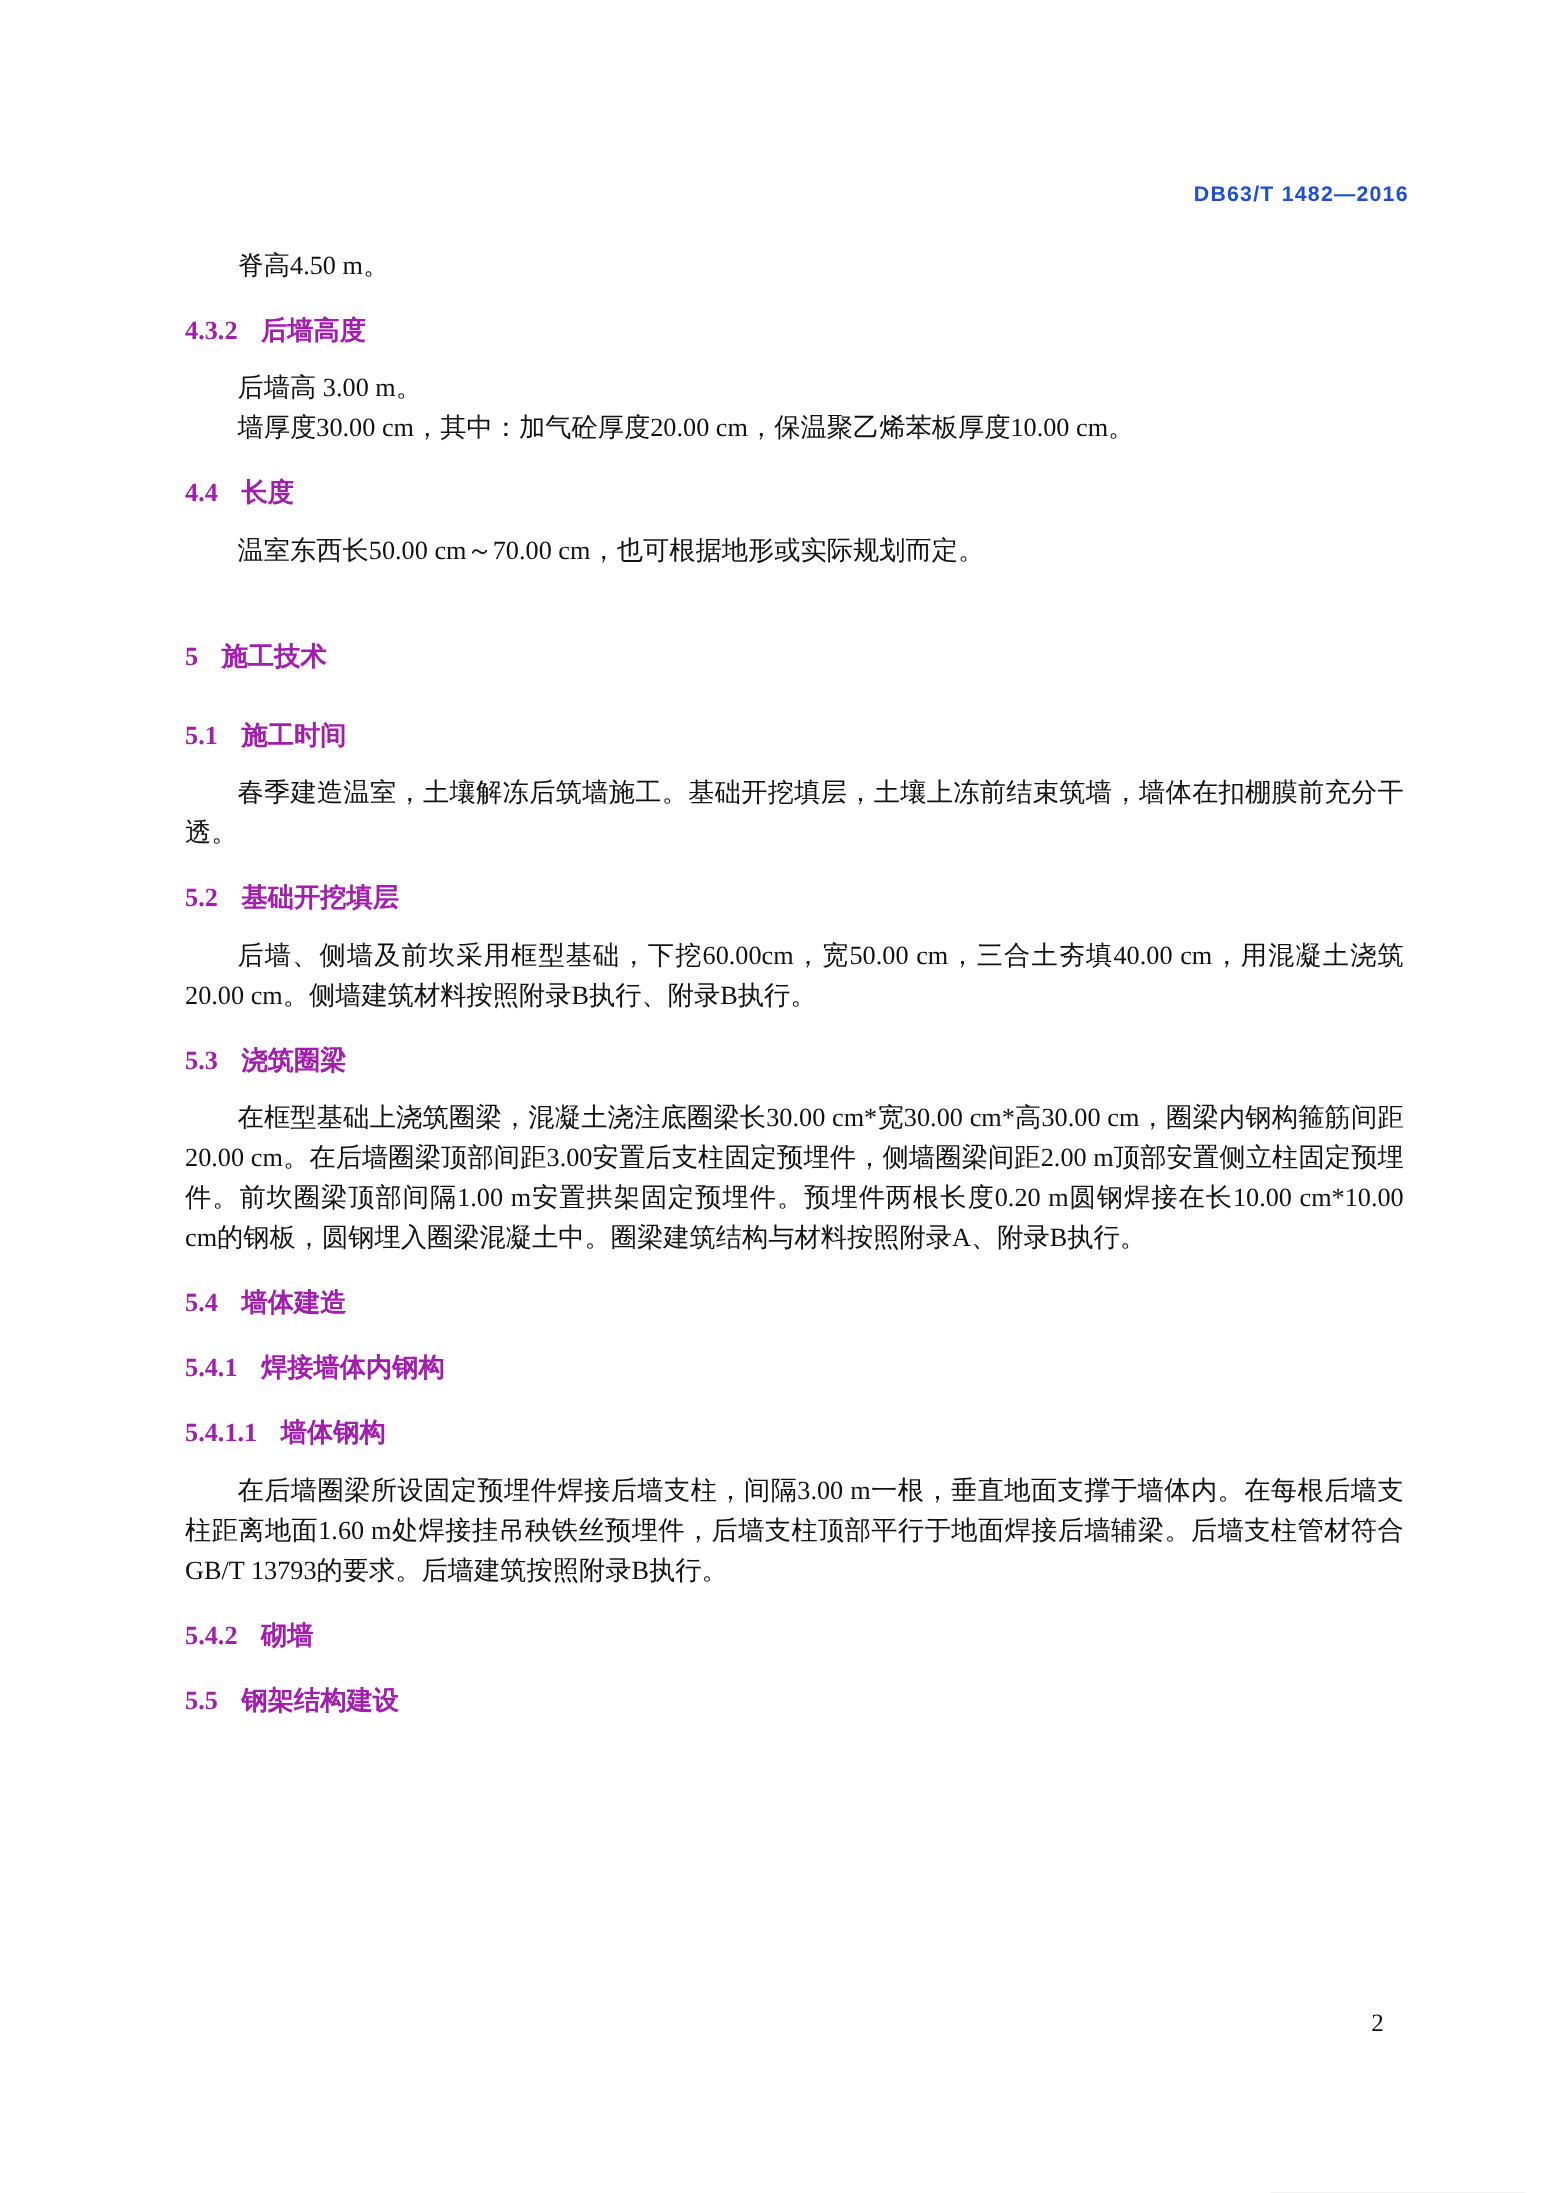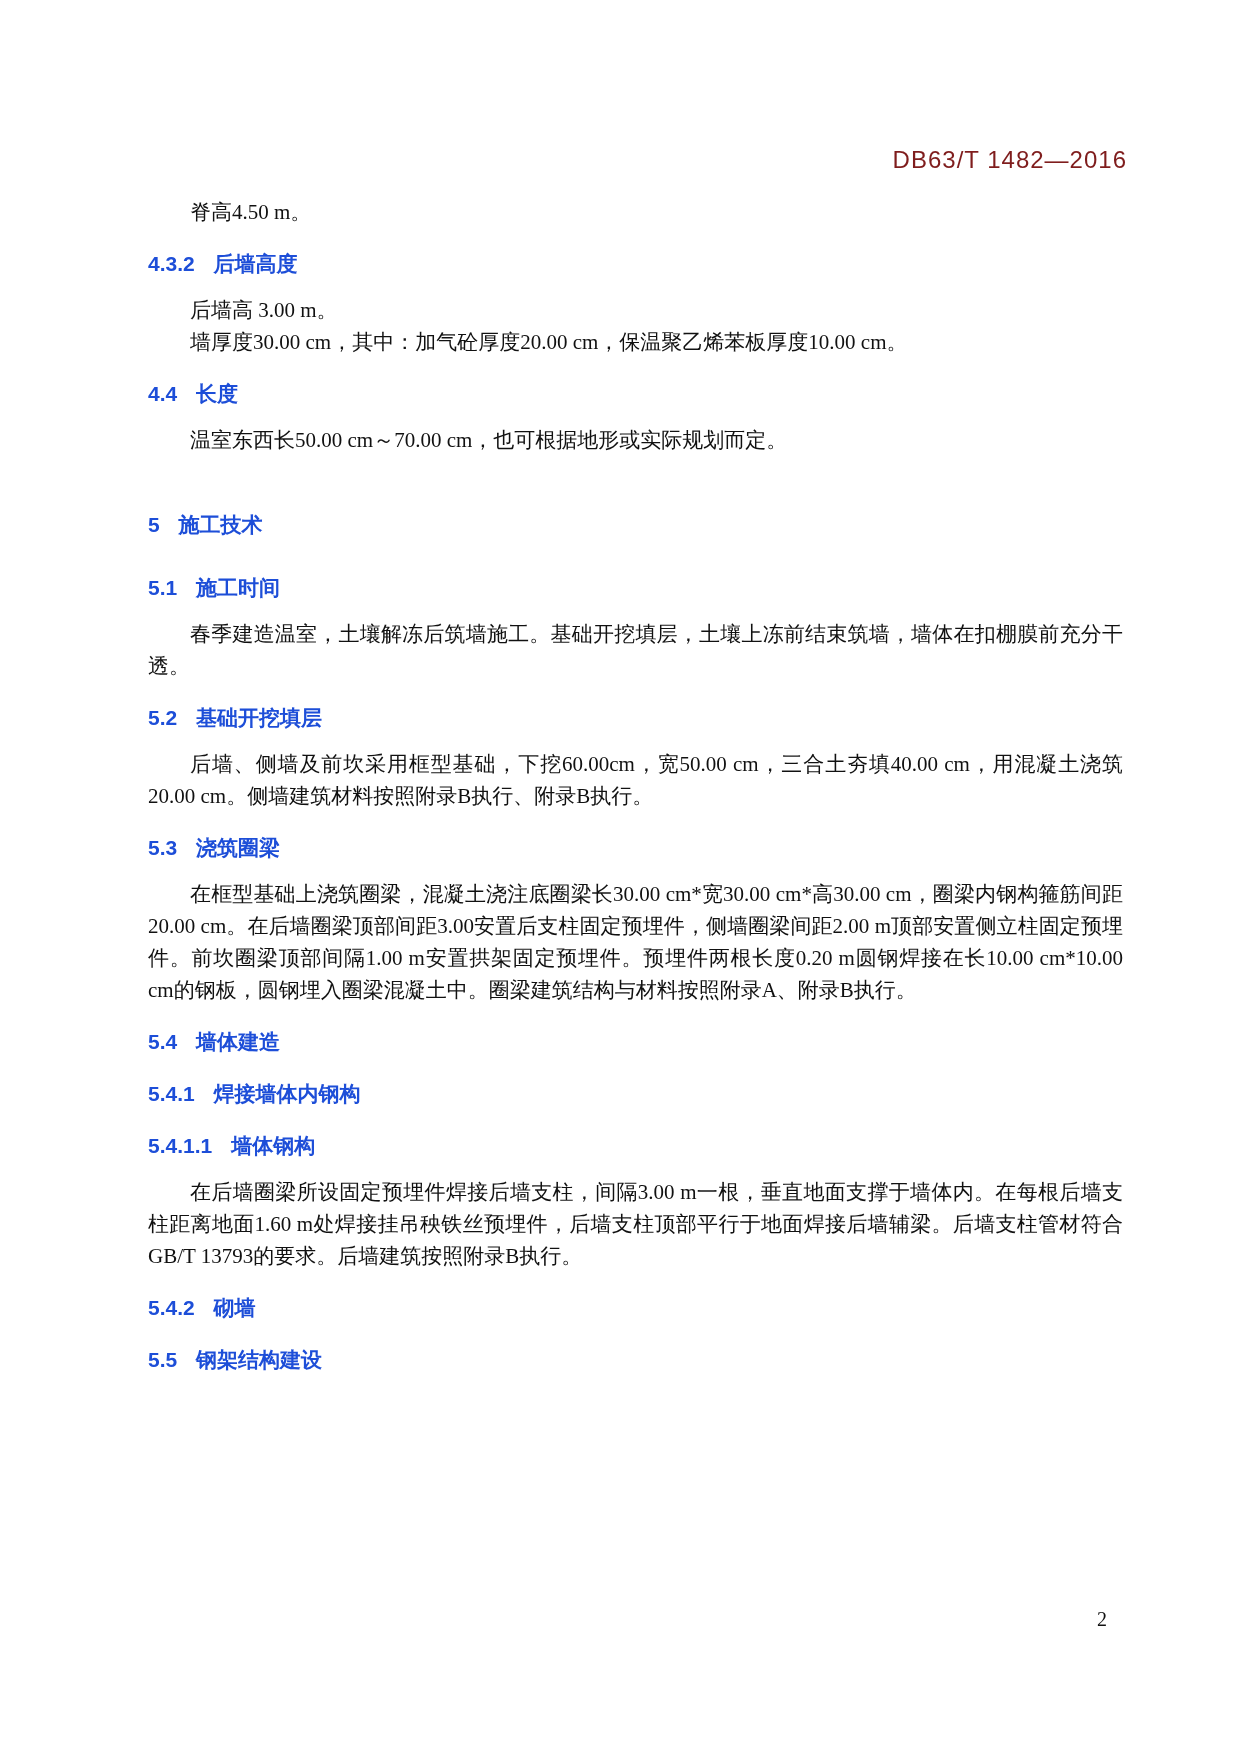--- a/index.html
+++ b/index.html
@@ -10,46 +10,46 @@
     background: #ffffff;
     font-family: "Liberation Serif", "DejaVu Serif", serif;
     color: #111111;
     overflow: hidden;
   }
   .doc-header {
     position: absolute;
     top: 146px;
     right: 114px;
     font-family: "Liberation Sans", "DejaVu Sans", sans-serif;
-    font-weight: normal;
-    font-size: 24px;
+    font-weight: bold;
+    font-size: 17px;
     letter-spacing: 1px;
-    color: #7f1d1d;
+    color: #1d4ed8;
   }
   .content {
     position: absolute;
     left: 148px;
     top: 196px;
     width: 975px;
   }
   .para {
     margin: 0;
     font-size: 21px;
     line-height: 32px;
     text-indent: 2em;
     text-align: justify;
     font-family: "Liberation Serif", "DejaVu Serif", serif;
   }
   .hd {
     margin: 20px 0 14px 0;
     font-size: 21px;
     line-height: 32px;
     font-weight: bold;
-    font-family: Liberation Sans, sans-serif;
-    color: #1d4ed8;
+    font-family: Liberation Serif, serif;
+    color: #a21caf;
   }
   .hd-l1 {
     margin-top: 53px;
     margin-bottom: 31px;
   }
   .hd-num { margin-right: 0.9em; }
   .page-number {
     position: absolute;
     top: 1608px;
     right: 134px;

